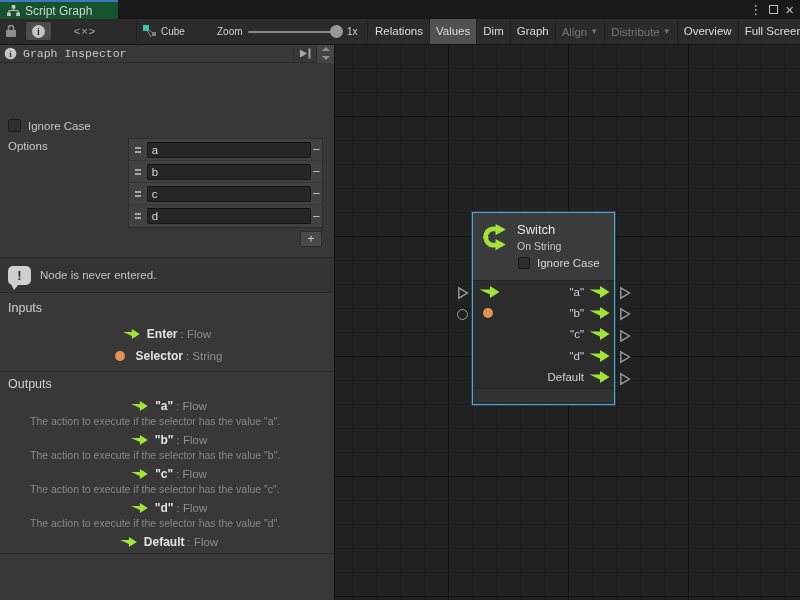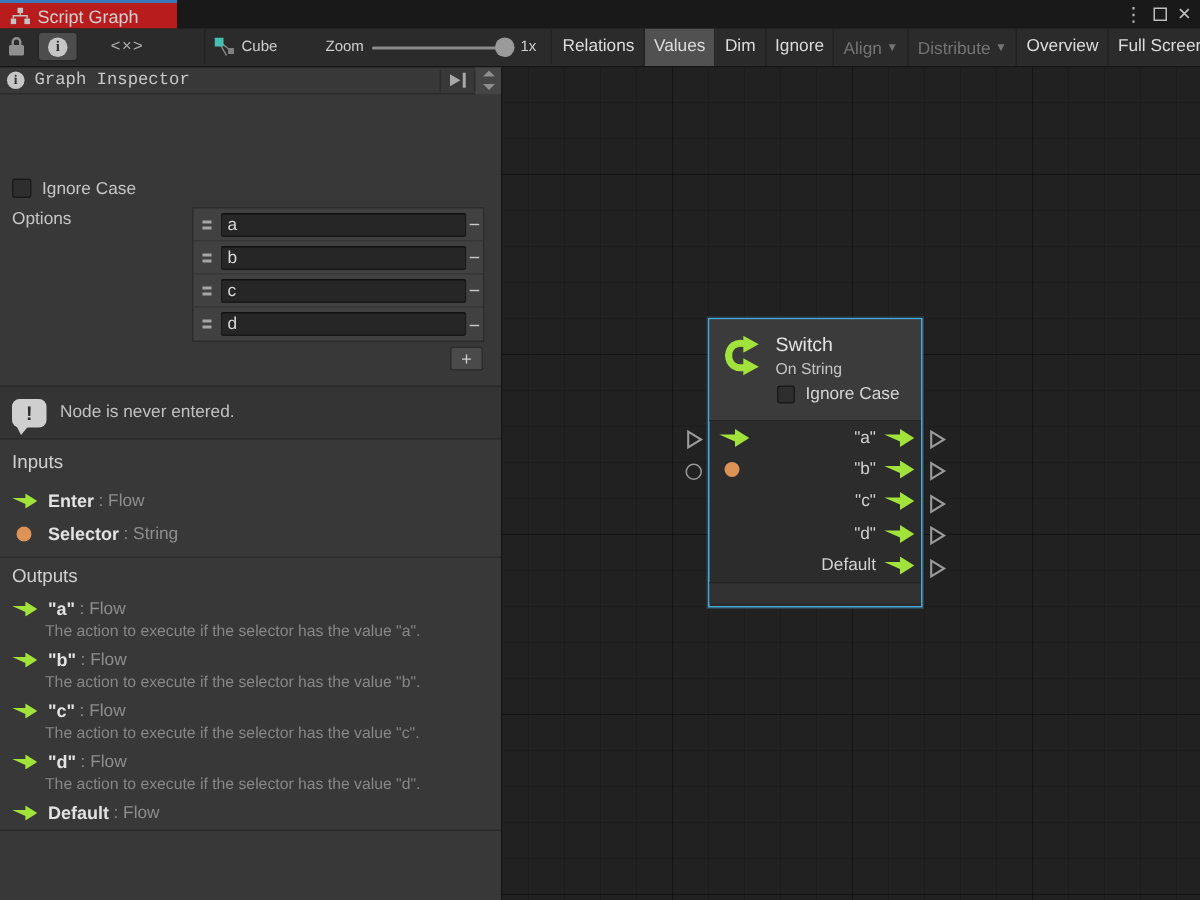--- a/index.html
+++ b/index.html
@@ -7,21 +7,21 @@
   #app {
     position:relative; width:800px; height:600px; overflow:hidden;
     font-family:"Liberation Sans","DejaVu Sans",sans-serif;
     background:#191919; color:#ccc; font-size:12px;
     -webkit-font-smoothing:antialiased;
   }
   .abs { position:absolute; }
 
   
   #titlebar { position:absolute; left:0; top:0; width:800px; height:19px; background:#191919; }
-  .tab { position:absolute; left:0; top:0; width:118px; height:19px; background:#b91c1c;
+  .tab { position:absolute; left:0; top:0; width:118px; height:19px; background:#14532d;
          border-top:2px solid #3A79BB; display:flex; align-items:center; gap:5px; padding-left:7px; }
   .tab-label { font-size:12px; color:#d2d2d2; white-space:nowrap; }
   .win-controls { position:absolute; right:0; top:0; height:19px; display:flex; align-items:center; gap:7px; padding-right:6px; }
   .win-glyph { color:#bdbdbd; font-size:13px; line-height:19px; cursor:default; }
   .maximize-box { width:9px; height:9px; border:1.5px solid #bdbdbd; }
 
   
   #toolbar { position:absolute; left:0; top:19px; width:800px; height:26px; background:#2B2B2B;
              border-bottom:1px solid #161616; }
   .tb-sep { position:absolute; top:1px; bottom:1px; width:1px; background:#222; }
@@ -79,21 +79,21 @@
              display:flex; align-items:center; gap:9px; padding-left:8px; }
   .bubble { position:relative; width:23px; height:19px; background:#CFCFCF; border-radius:5px;
             color:#2E2E2E; font-weight:bold; font-size:13px; text-align:center; line-height:19px; }
   .bubble::after { content:""; position:absolute; left:3px; bottom:-5px; border-left:3px solid transparent;
                    border-right:5px solid transparent; border-top:6px solid #CFCFCF; }
   .warning-text { font-size:11.5px; color:#C2C2C2; }
 
   .section-heading { font-size:12.5px; color:#D0D0D0; }
   .h-inputs { position:absolute; left:8px; top:256px; }
   #inputs-list { position:absolute; left:8px; top:278px; right:8px; }
-  .port-row { height:22px; display:flex; align-items:center; }
+  .port-row { height:22px; display:flex; align-items:center;justify-content:center; }
   .picon { width:24px; display:flex; align-items:center; }
   .pname { font-weight:bold; font-size:12px; color:#E2E2E2; }
   .ptype { font-size:11.5px; color:#8E8E8E; margin-left:3px; }
   .value-dot { width:10px; height:10px; border-radius:50%; margin-left:3px; }
 
   .divider { position:absolute; left:0; right:0; height:1px; background:#2A2A2A; }
   .h-outputs { position:absolute; left:8px; top:332px; }
   #outputs-list { position:absolute; left:8px; top:354px; right:4px; }
   .out-item { margin-bottom:6px; }
   .out-item .port-row { height:13px; }
@@ -172,21 +172,21 @@
     <span class="tb-label" style="left:161px">Cube</span>
     <span class="tb-label" style="left:217px">Zoom</span>
     <span class="slider-track"></span>
     <span class="slider-handle"></span>
     <span class="tb-label" style="left:347px">1x</span>
     <span class="tb-sep" style="left:367px"></span>
     <div id="tb-buttons">
         <div class="tb-btn"><span>Relations</span></div>
         <div class="tb-btn active"><span>Values</span></div>
         <div class="tb-btn"><span>Dim</span></div>
-        <div class="tb-btn"><span>Ignore</span></div>
+        <div class="tb-btn"><span>Graph</span></div>
         <div class="tb-btn disabled"><span>Align</span><span class="caret">▼</span></div>
         <div class="tb-btn disabled"><span>Distribute</span><span class="caret">▼</span></div>
         <div class="tb-btn"><span>Overview</span></div>
         <div class="tb-btn"><span>Full Screen</span></div>
       </div>
   </div>
 
   <div id="inspector">
     <div class="insp-header">
       <span class="info-dot">i</span>

